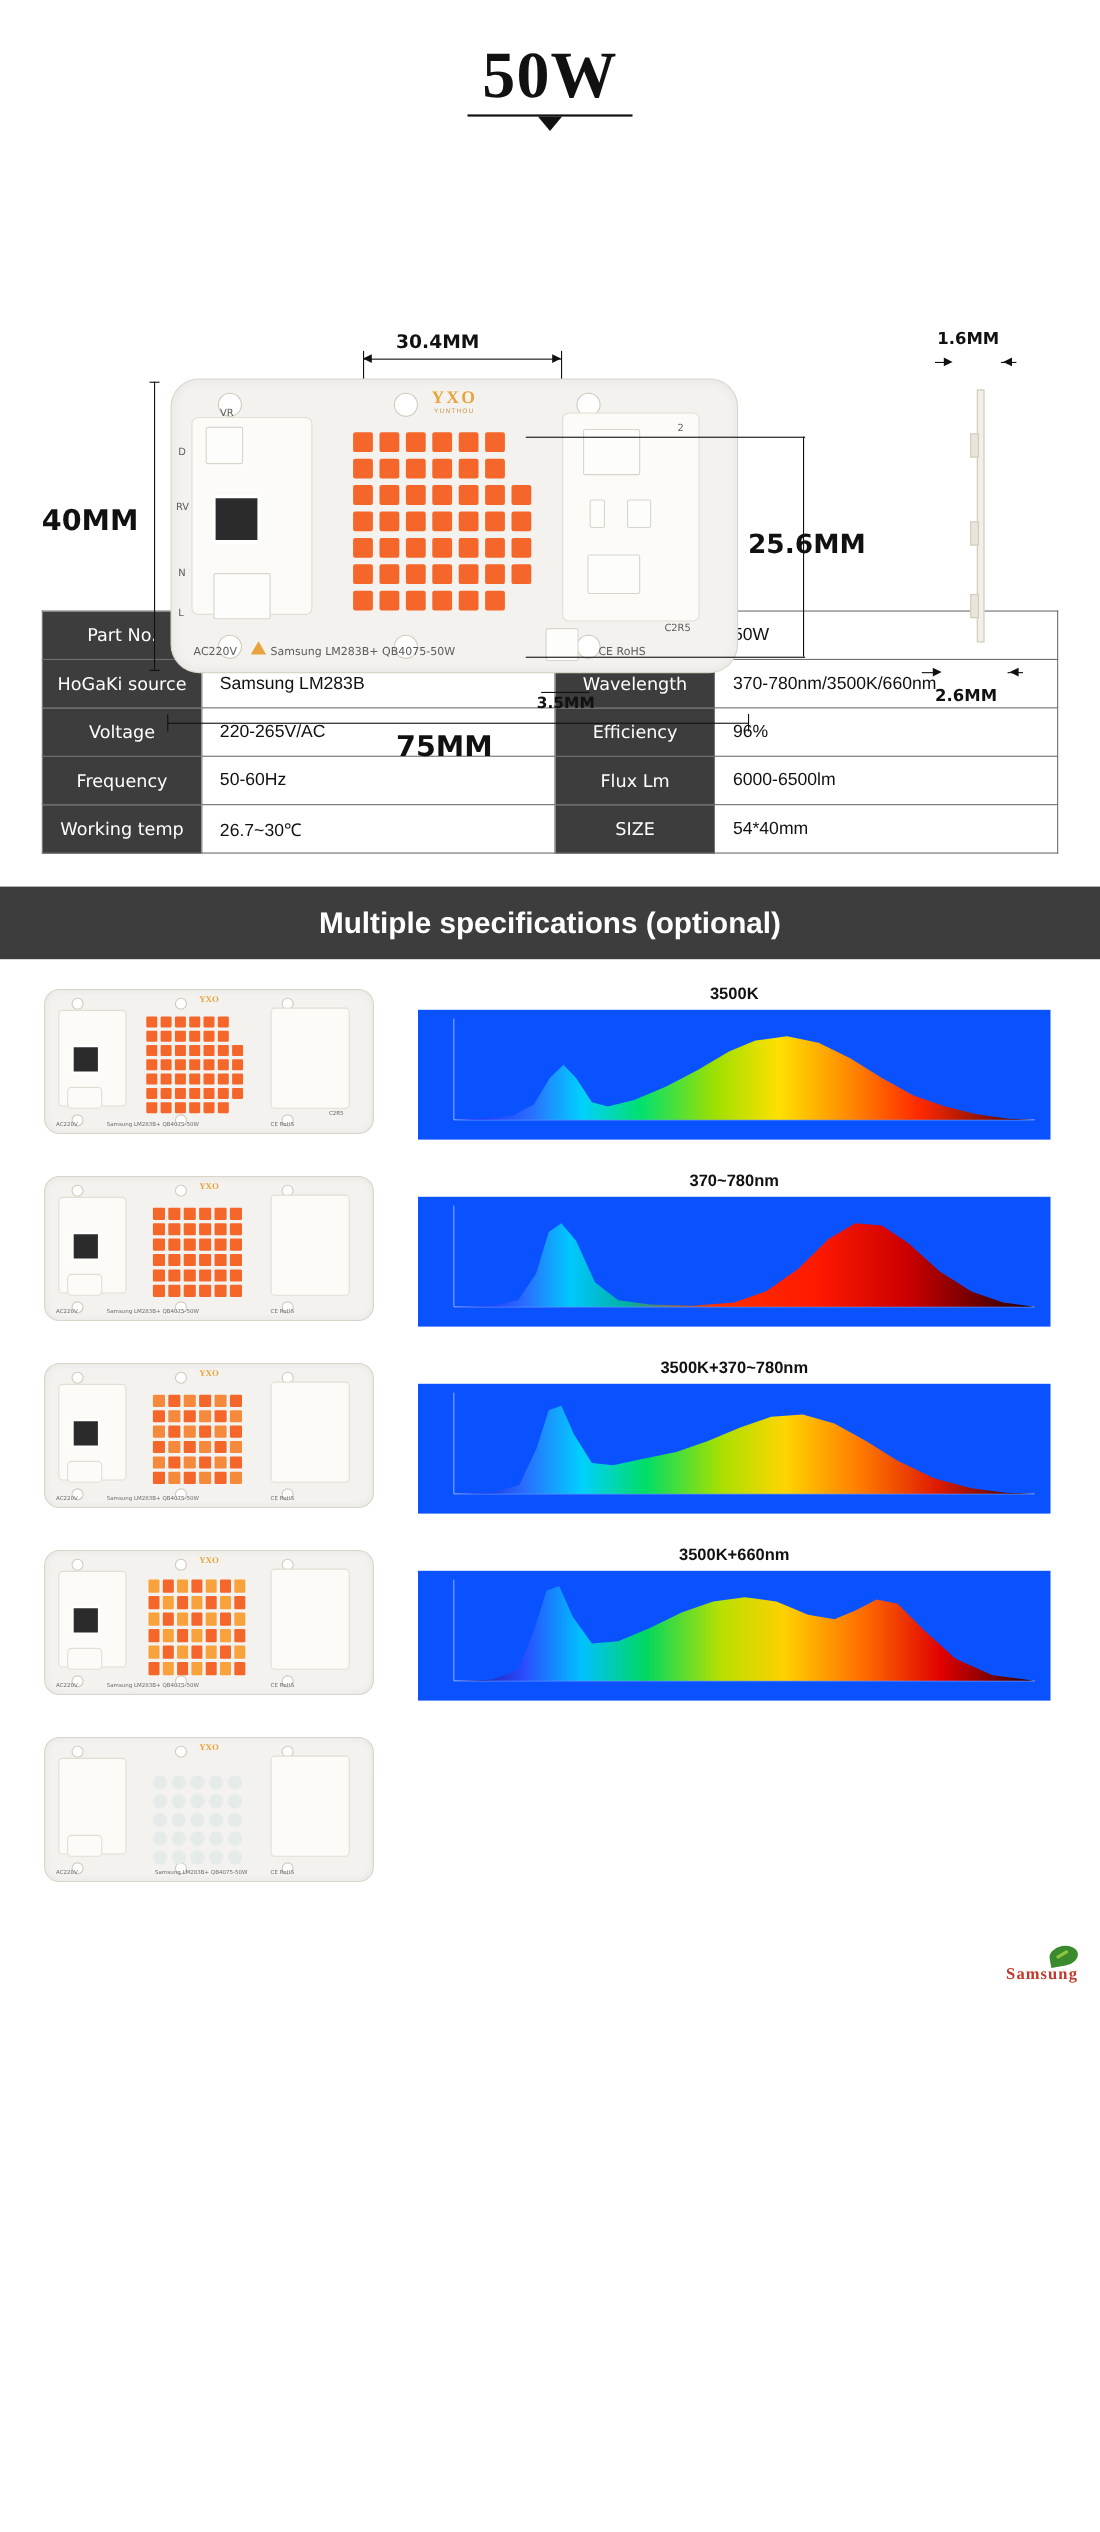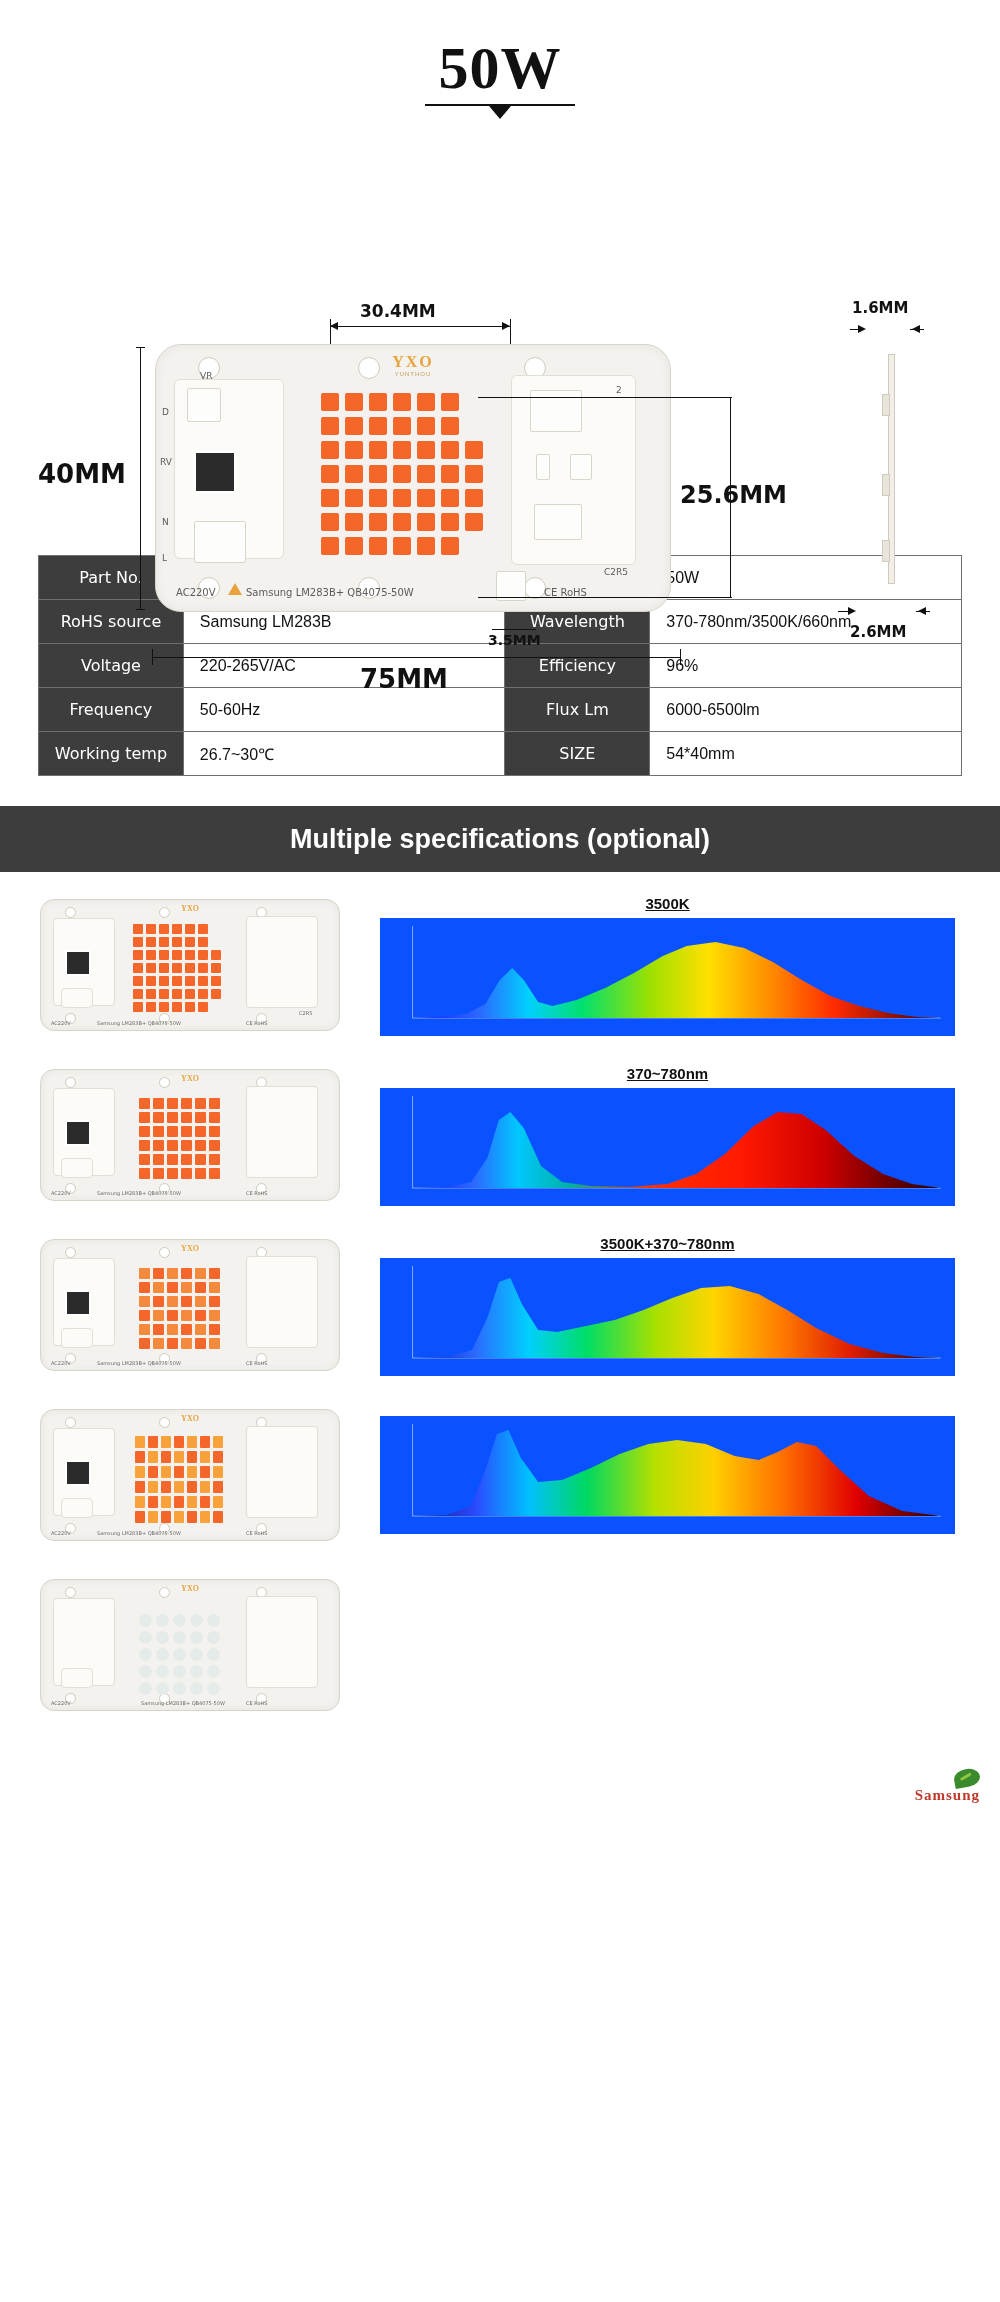--- a/index.html
+++ b/index.html
@@ -122,21 +122,21 @@
     position:relative; box-shadow: inset 0 0 8px rgba(0,0,0,.06);
   }
   .mini-board .hole { position:absolute; width:11px;height:11px;border-radius:50%;background:#fff;border:1px solid #cfcabb;}
   .mini-white { position:absolute; background:#fcfbf8;border:1px solid #e2ded4;border-radius:4px;}
   .mini-dark { position:absolute; background:#2b2b2b;border:2px solid #fff;border-radius:2px;}
   .mini-leds { position:absolute; display:grid; gap:3px; }
   .mini-led { border-radius:1px; }
   .mini-text { position:absolute; font-size:5px; color:#6a6a6a; white-space:nowrap; font-family:"DejaVu Sans", sans-serif;}
   .mini-logo { position:absolute; left:50%; top:4px; transform:translateX(-50%); font-family:"Liberation Serif",serif; font-size:8px; font-weight:bold; color:#e8a33d;}
 
-  .chart-title { text-align:center; font-size:15px; font-weight:bold; margin-bottom:6px; color:#111;text-decoration:underline; }
+  .chart-title { text-align:center; font-size:15px; font-weight:bold; margin-bottom:6px; color:#111; }
   .chart-box { width:100%; height:118px; background:#0a52ff; position:relative; overflow:hidden; }
   .chart-box svg { display:block; width:100%; height:100%; }
 
   
   .footer { height:70px; position:relative; }
   .hogakitext {
     position:absolute; right:20px; bottom:14px; text-align:right;
   }
   .hogakitext .hg { font-family:"Liberation Serif", serif; font-size:15px; font-weight:bold; color:#c0392b; letter-spacing:1px;}
   .hogakitext .leaf {
@@ -300,21 +300,21 @@
   <div class="spec-wrap">
     <table class="spec">
       <tbody>
           <tr>
         <td class="k">Part No.</td>
         <td class="v w1">YXO-50WQB4075 3500K</td>
         <td class="k">Power</td>
         <td class="v w2">50W</td>
       </tr>
       <tr>
-        <td class="k">RoHS source</td>
+        <td class="k">HoGaKi source</td>
         <td class="v w1">Samsung LM283B</td>
         <td class="k">Wavelength</td>
         <td class="v w2">370-780nm/3500K/660nm</td>
       </tr>
       <tr>
         <td class="k">Voltage</td>
         <td class="v w1">220-265V/AC</td>
         <td class="k">Efficiency</td>
         <td class="v w2">96%</td>
       </tr>
@@ -662,20 +662,21 @@
               <div class="mini-led" style="background:#f4662a"></div>
               <div class="mini-led" style="background:#f9a13a"></div>
               <div class="mini-led" style="background:#f4662a"></div>
           </div>
           <div class="mini-text" style="left:10px;bottom:4px;">AC220V</div>
           <div class="mini-text" style="left:56px;bottom:4px;">Samsung LM283B+  QB4075-50W</div>
           <div class="mini-text" style="left:205px;bottom:4px;">CE  RoHS</div>
         </div>
       </div>
       <div class="chart-cell">
+        <div class="chart-title">3500K+660nm</div>
         <div class="chart-box">
           <svg viewBox="0 0 600 118" preserveAspectRatio="none">
             <defs>
               <linearGradient id="g3" x1="0" y1="0" x2="1" y2="0">
                 <stop offset="0%" stop-color="#101080"></stop>
                   <stop offset="12%" stop-color="#2b4bff"></stop>
                 <stop offset="22%" stop-color="#00c0ff"></stop>
                   <stop offset="33%" stop-color="#00d860"></stop>
                 <stop offset="46%" stop-color="#b8e000"></stop>
                   <stop offset="57%" stop-color="#ffd000"></stop>

